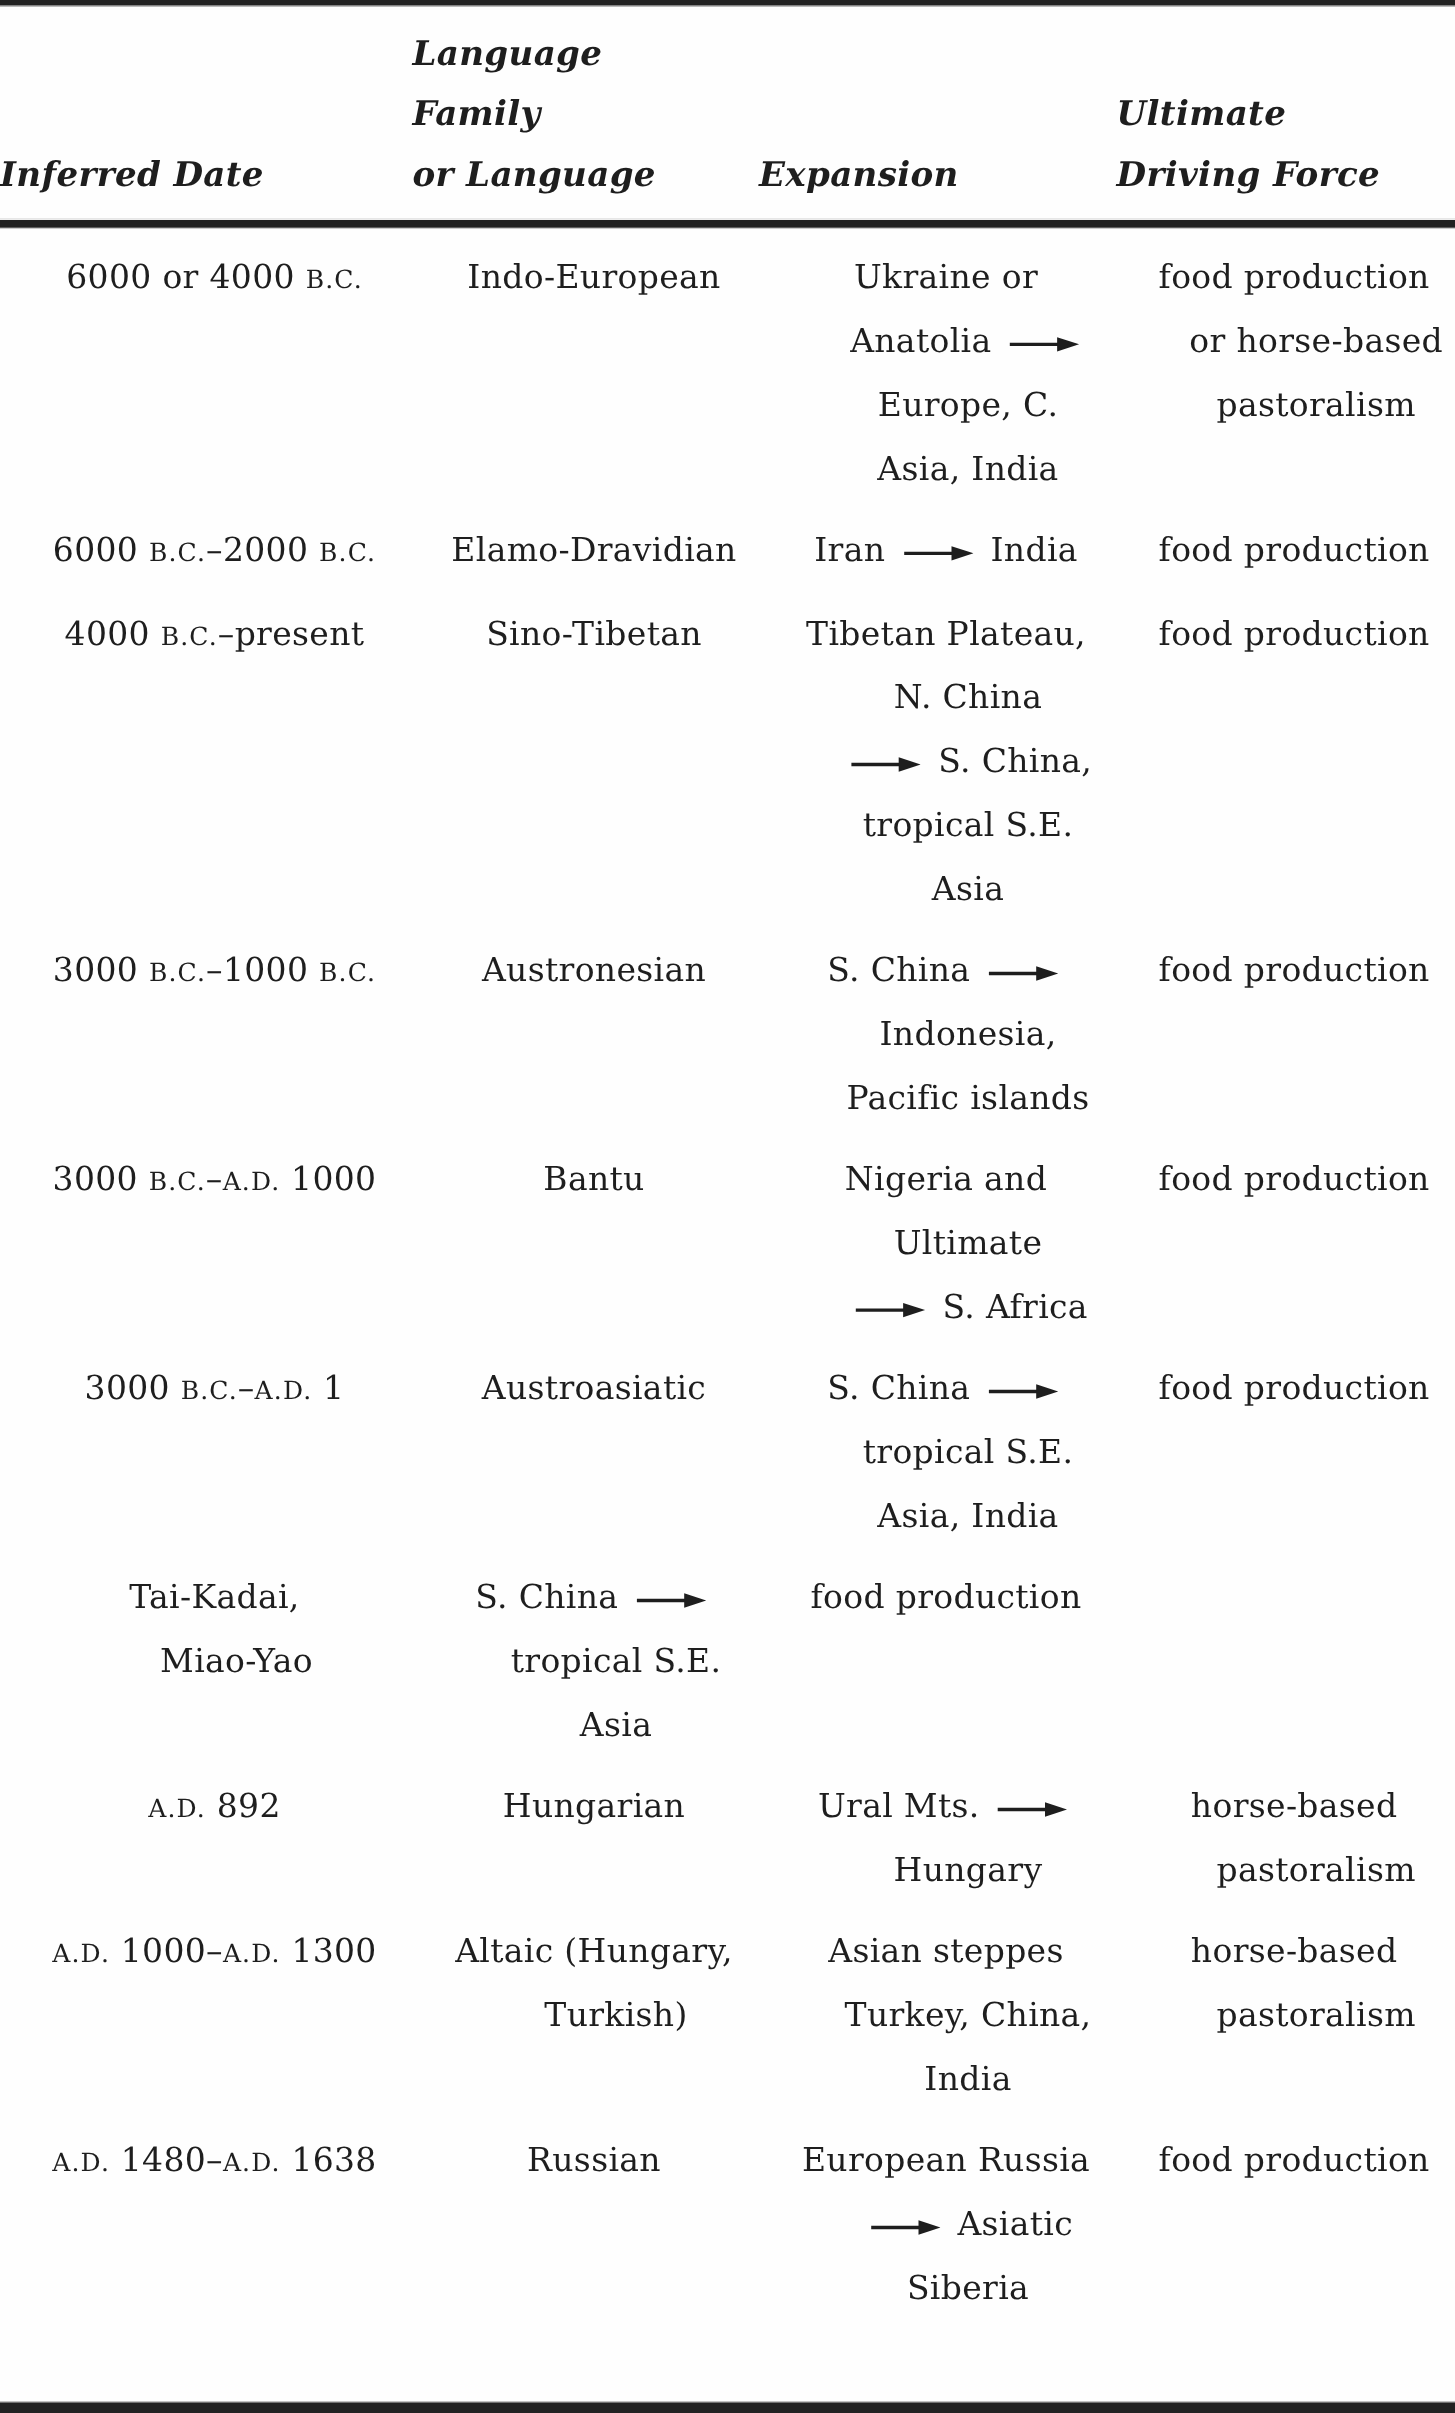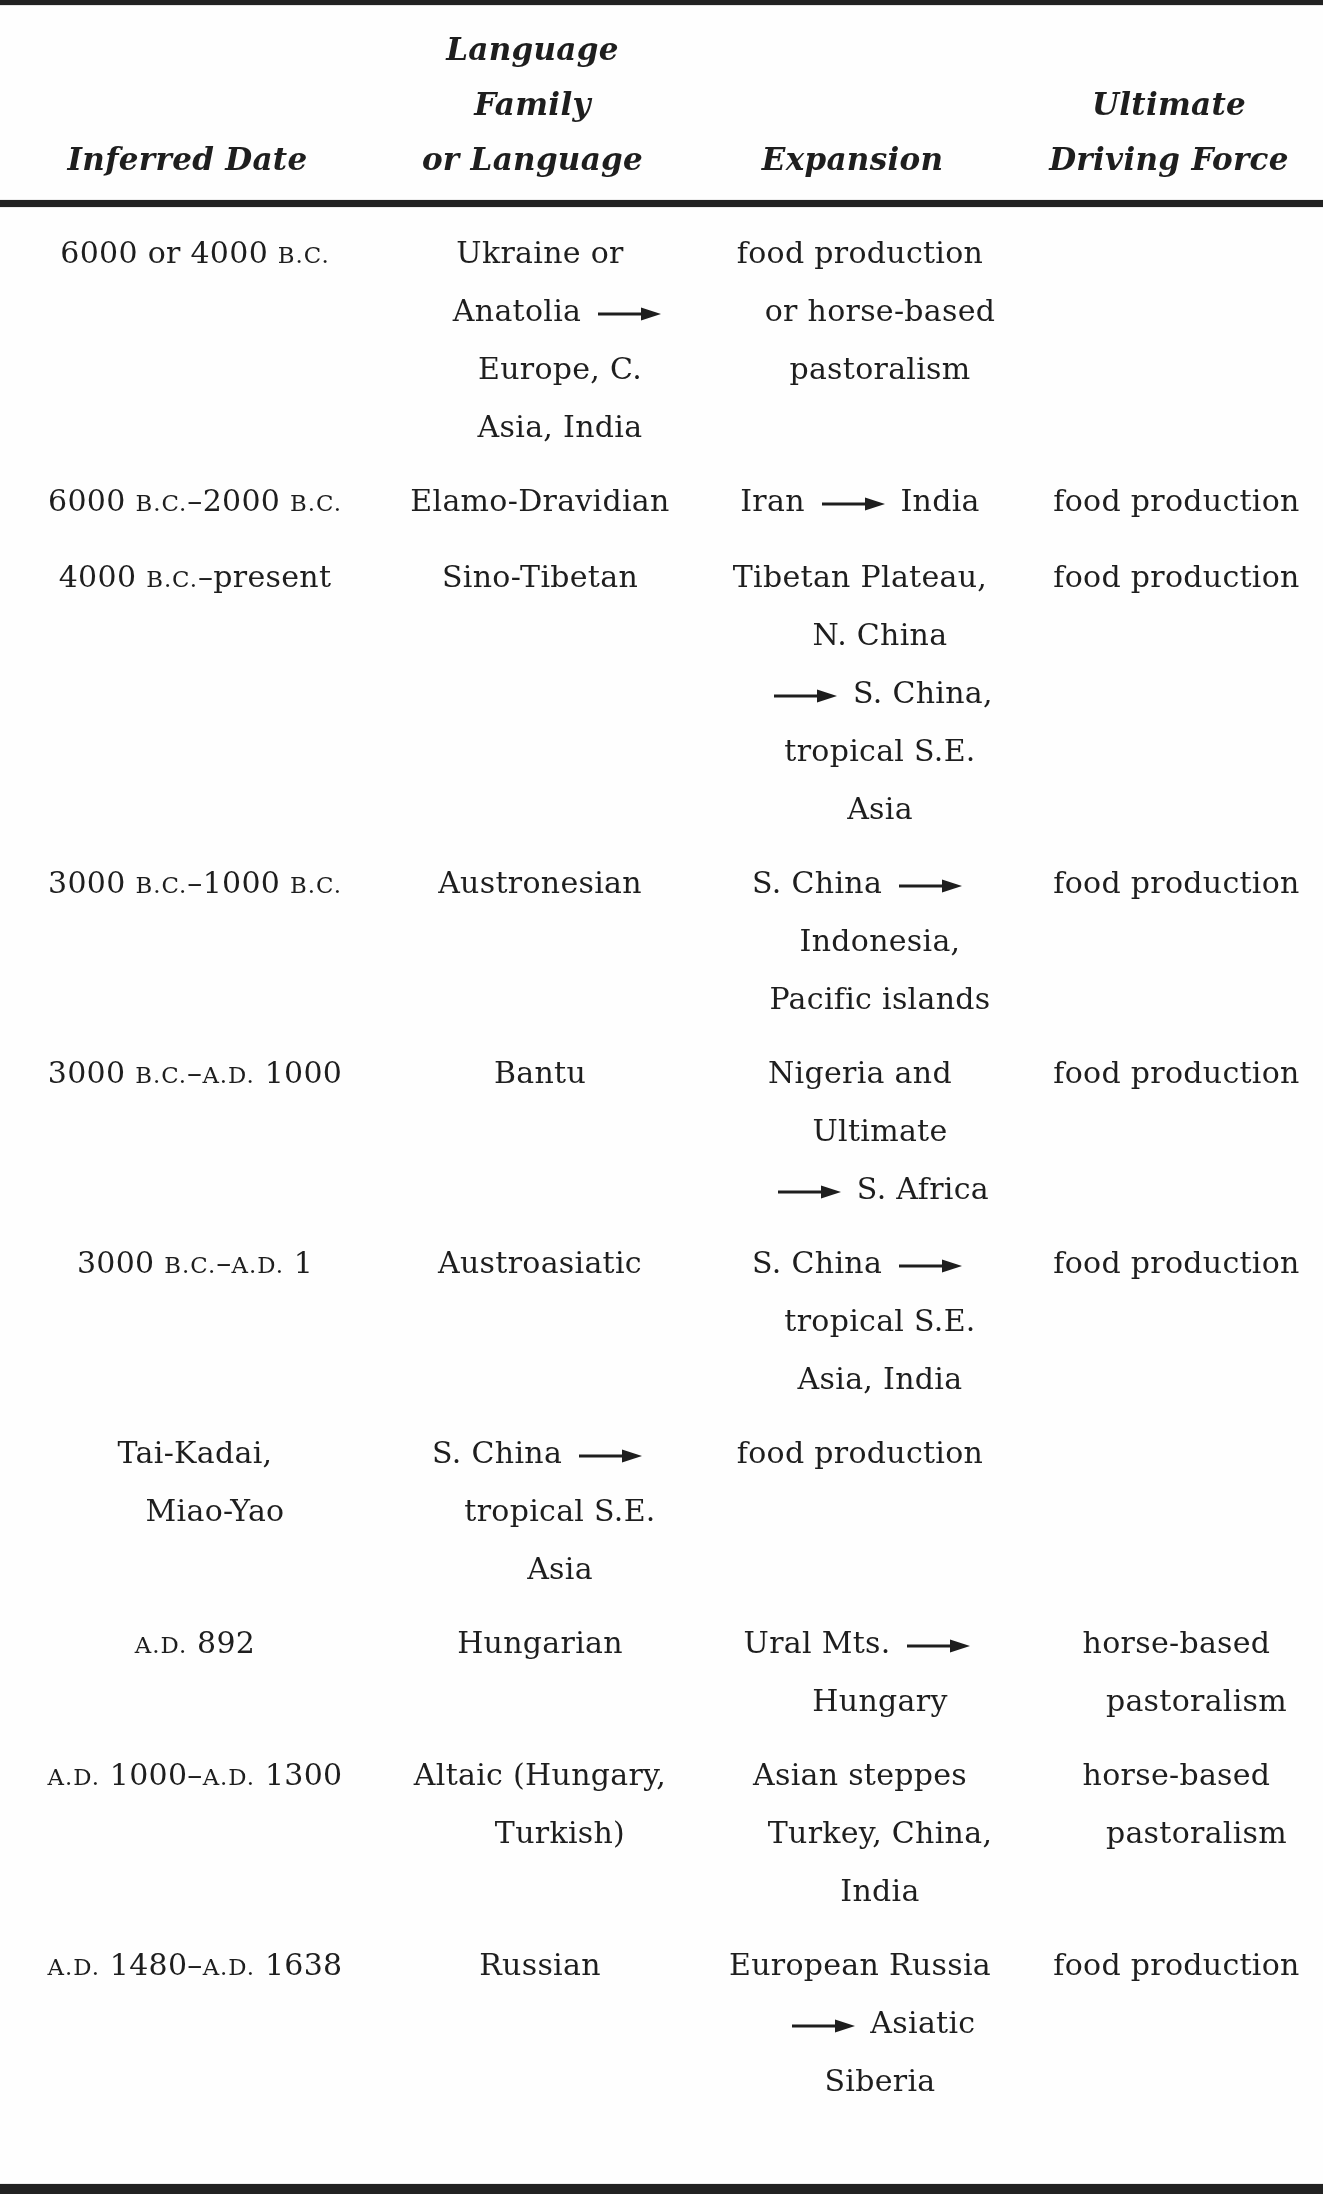--- a/index.html
+++ b/index.html
@@ -21,21 +21,20 @@
 
   
   .grid4 {
     display: grid;
     grid-template-columns: 375px 315px 325px 1fr;
   }
 
   
   .thead { align-items: end; padding: 16px 0 12px 0; }
   .hcell {
-    text-align: center;
     font-style: italic;
     font-weight: bold;
     font-size: 31px;
     line-height: 55px;
     letter-spacing: 0.3px;
   }
 
   
   .tbody { padding-top: 16px; }
   .trow  { margin-bottom: 16px; text-align: center; }
@@ -86,20 +85,23 @@
 </header>
 
 <div class="rule-mid"></div>
 
 <main class="tbody">
     <div class="grid4 trow">
       <div class="tcell">
         <div class="line">6000 or 4000 <span class="sc">B.C.</span></div>
       </div>
       <div class="tcell">
+        <div class="line">Indo-European</div>
+      </div>
+      <div class="tcell">
         <div class="line">Ukraine or</div>
         <div class="line cont">Anatolia <span class="arr"><svg viewBox="0 0 64 16" xmlns="http://www.w3.org/2000/svg">
               <line x1="1" y1="8" x2="47" y2="8" stroke="#1e1e1e" stroke-width="3"></line>
               <polygon points="44,1.5 64,8 44,14.5" fill="#1e1e1e"></polygon>
             </svg></span></div>
         <div class="line cont">Europe, C.</div>
         <div class="line cont">Asia, India</div>
       </div>
       <div class="tcell">
         <div class="line">food production</div>

